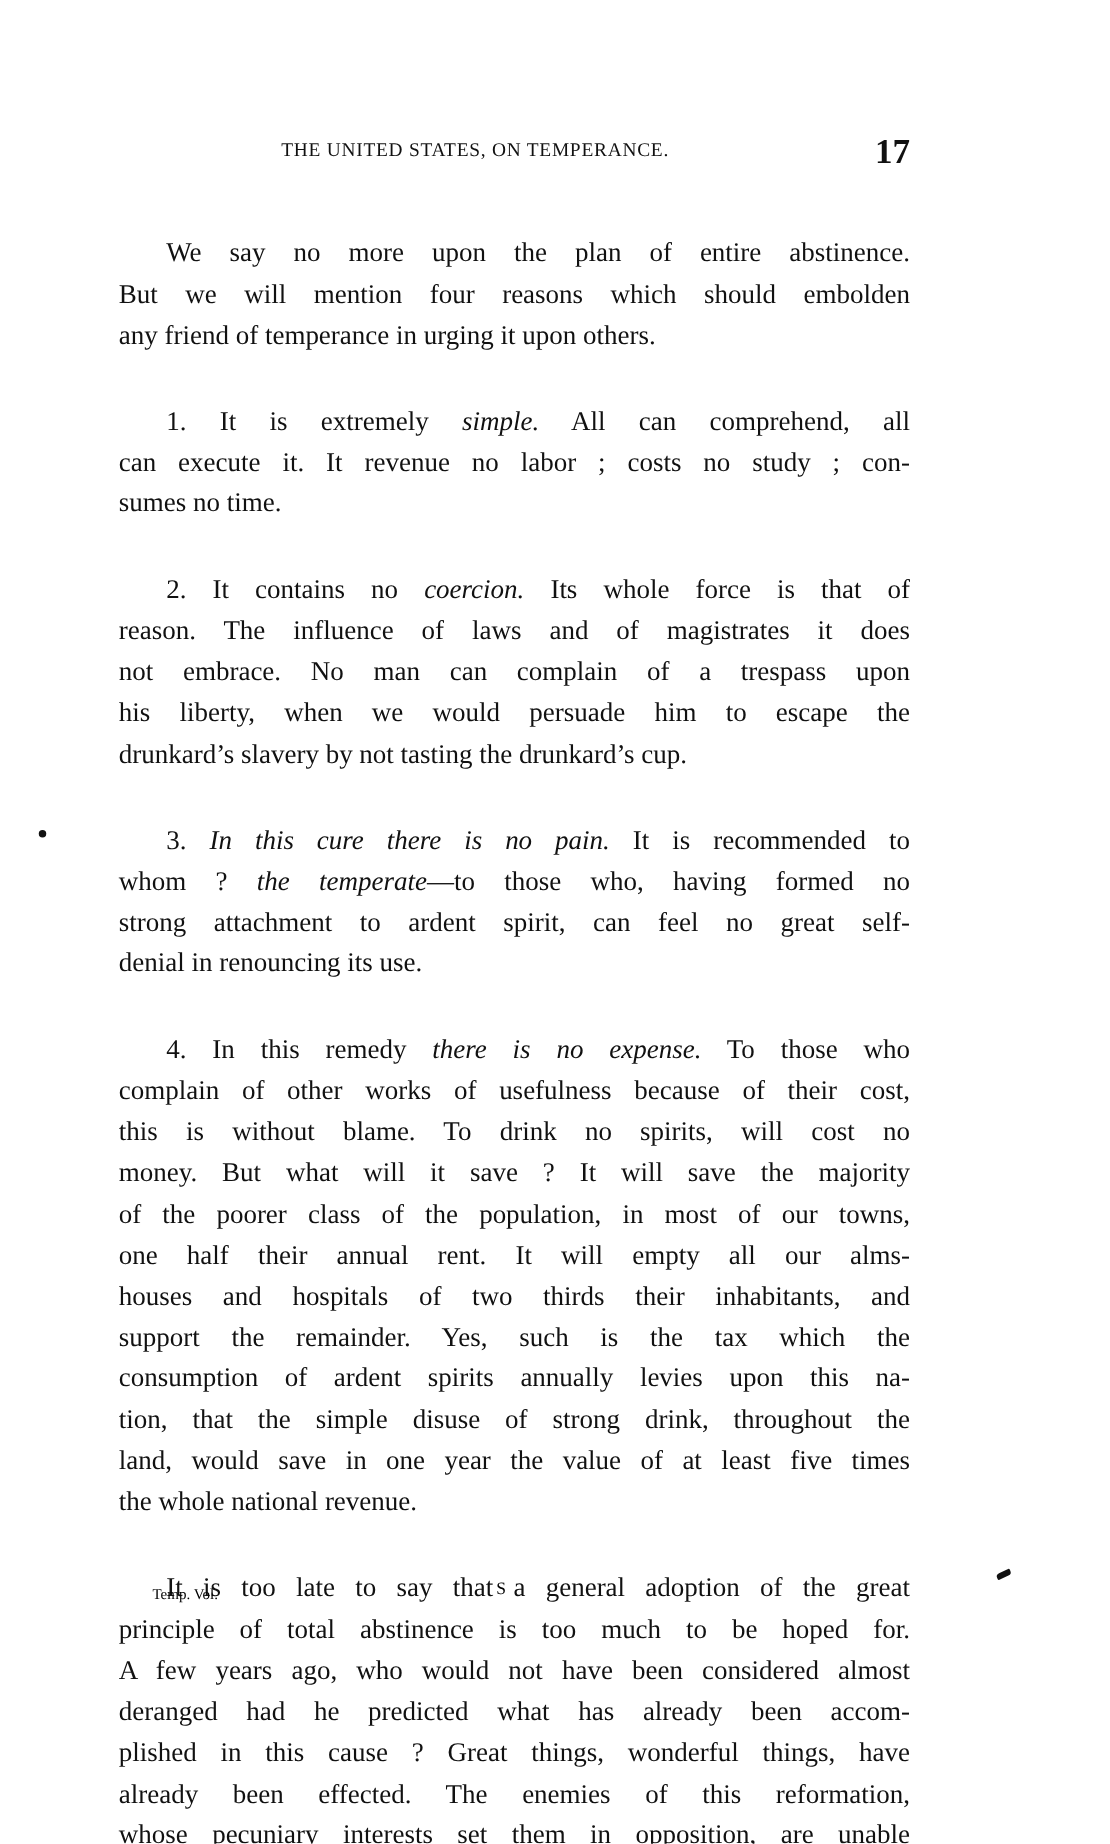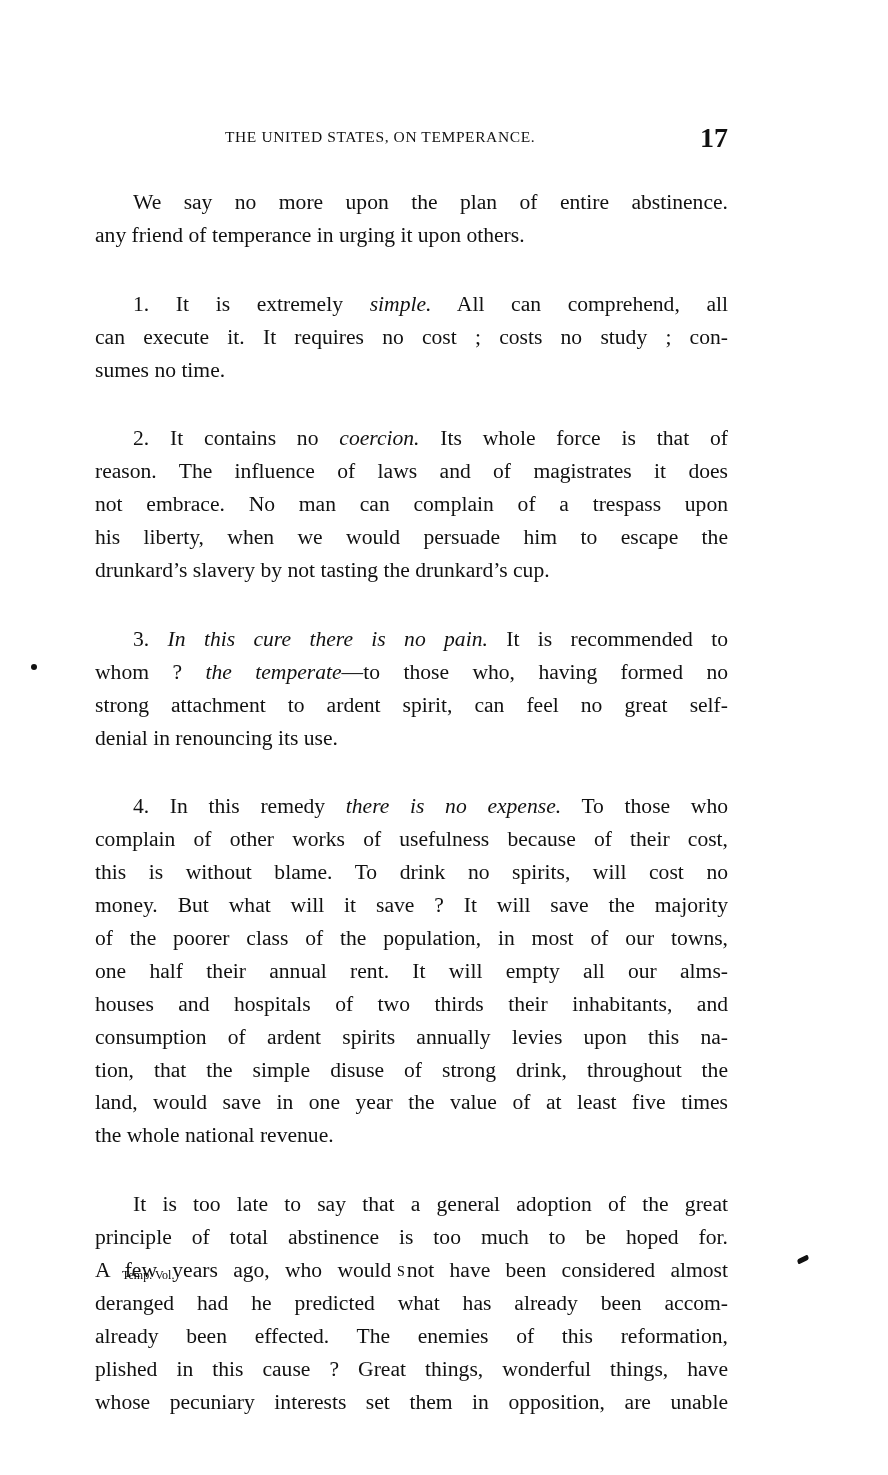--- a/index.html
+++ b/index.html
@@ -1,19 +1,19 @@
 <!DOCTYPE html>
 <html><head>
   <meta charset="utf-8">
   <style>
     html, body { margin: 0; padding: 0; background: #ffffff; }
     body { width: 888px; height: 1475px; position: relative; overflow: hidden;
            font-family: "Liberation Serif", "DejaVu Serif", serif; color: #111; }
     .page { position: absolute; left: 0; top: 0; width: 888px; height: 1475px; }
-    .running-head { position: absolute; top: 124px; left: 95px; width: 633px; height: 30px; }
+    .running-head { position: absolute; top: 108px; left: 95px; width: 633px; height: 30px; }
     .running-title { position: absolute; left: 130px; top: 4px; font-size: 15.5px; letter-spacing: 0.6px; }
     .page-number { position: absolute; right: 0; top: -2px; font-size: 28px; font-weight: bold; }
     .body-text { position: absolute; left: 95px; top: 150px; width: 633px; }
     .line { height: 32.9px; line-height: 32.9px; font-size: 21.6px; white-space: nowrap;
             text-align: justify; text-align-last: justify; overflow: visible; }
     .line.last { text-align-last: left; }
     .line.indent { padding-left: 38px; margin-top: 36px; }
     em { }
     .margin-dot { position: absolute; left: 31px; top: 664px; width: 6px; height: 6px;
                   border-radius: 50%; background: #111; }
@@ -27,50 +27,52 @@
 <body>
 
 <div class="page">
   <div class="running-head">
     <span class="running-title">THE UNITED STATES, ON TEMPERANCE.</span>
     <span class="page-number">17</span>
   </div>
 
   <div class="body-text" id="body-text">
       <div class="line indent"><span>We say no more upon the plan of entire abstinence.</span></div>
+      <div class="line"><span>But we will mention four reasons which should embolden</span></div>
       <div class="line last"><span>any friend of temperance in urging it upon others.</span></div>
       <div class="line indent"><span>1. It is extremely </span><em>simple.</em><span>  All can comprehend, all</span></div>
-      <div class="line"><span>can execute it.  It requires no cost ; costs no study ; con-</span></div>
+      <div class="line"><span>can execute it.  It revenue no labor ; costs no study ; con-</span></div>
       <div class="line last"><span>sumes no time.</span></div>
       <div class="line indent"><span>2. It contains no </span><em>coercion.</em><span>  Its whole force is that of</span></div>
       <div class="line"><span>reason.  The influence of laws and of magistrates it does</span></div>
       <div class="line"><span>not embrace.  No man can complain of a trespass upon</span></div>
       <div class="line"><span>his liberty, when we would persuade him to escape the</span></div>
       <div class="line last"><span>drunkard’s slavery by not tasting the drunkard’s cup.</span></div>
       <div class="line indent"><span>3. </span><em>In this cure there is no pain.</em><span>  It is recommended to</span></div>
       <div class="line"><span>whom ?  </span><em>the temperate</em><span>—to those who, having formed no</span></div>
       <div class="line"><span>strong attachment to ardent spirit, can feel no great self-</span></div>
       <div class="line last"><span>denial in renouncing its use.</span></div>
       <div class="line indent"><span>4. In this remedy </span><em>there is no expense.</em><span>  To those who</span></div>
       <div class="line"><span>complain of other works of usefulness because of their cost,</span></div>
       <div class="line"><span>this is without blame.  To drink no spirits, will cost no</span></div>
       <div class="line"><span>money.  But what will it save ?  It will save the majority</span></div>
       <div class="line"><span>of the poorer class of the population, in most of our towns,</span></div>
       <div class="line"><span>one half their annual rent.  It will empty all our alms-</span></div>
       <div class="line"><span>houses and hospitals of two thirds their inhabitants, and</span></div>
+      <div class="line"><span>support the remainder.  Yes, such is the tax which the</span></div>
       <div class="line"><span>consumption of ardent spirits annually levies upon this na-</span></div>
       <div class="line"><span>tion, that the simple disuse of strong drink, throughout the</span></div>
       <div class="line"><span>land, would save in one year the value of at least five times</span></div>
       <div class="line last"><span>the whole national revenue.</span></div>
       <div class="line indent"><span>It is too late to say that a general adoption of the great</span></div>
       <div class="line"><span>principle of total abstinence is too much to be hoped for.</span></div>
       <div class="line"><span>A few years ago, who would not have been considered almost</span></div>
       <div class="line"><span>deranged had he predicted what has already been accom-</span></div>
+      <div class="line"><span>plished in this cause ?  Great things, wonderful things, have</span></div>
       <div class="line"><span>already been effected.  The enemies of this reformation,</span></div>
-      <div class="line"><span>plished in this cause ?  Great things, wonderful things, have</span></div>
       <div class="line"><span>whose pecuniary interests set them in opposition, are unable</span></div>
     </div>
 
   <div class="margin-dot"></div>
   <div class="margin-mark"></div>
 
   <div class="signature">
     <span class="sig-left">Temp. Vol.</span>
     <span class="sig-mark">S</span>
   </div>

